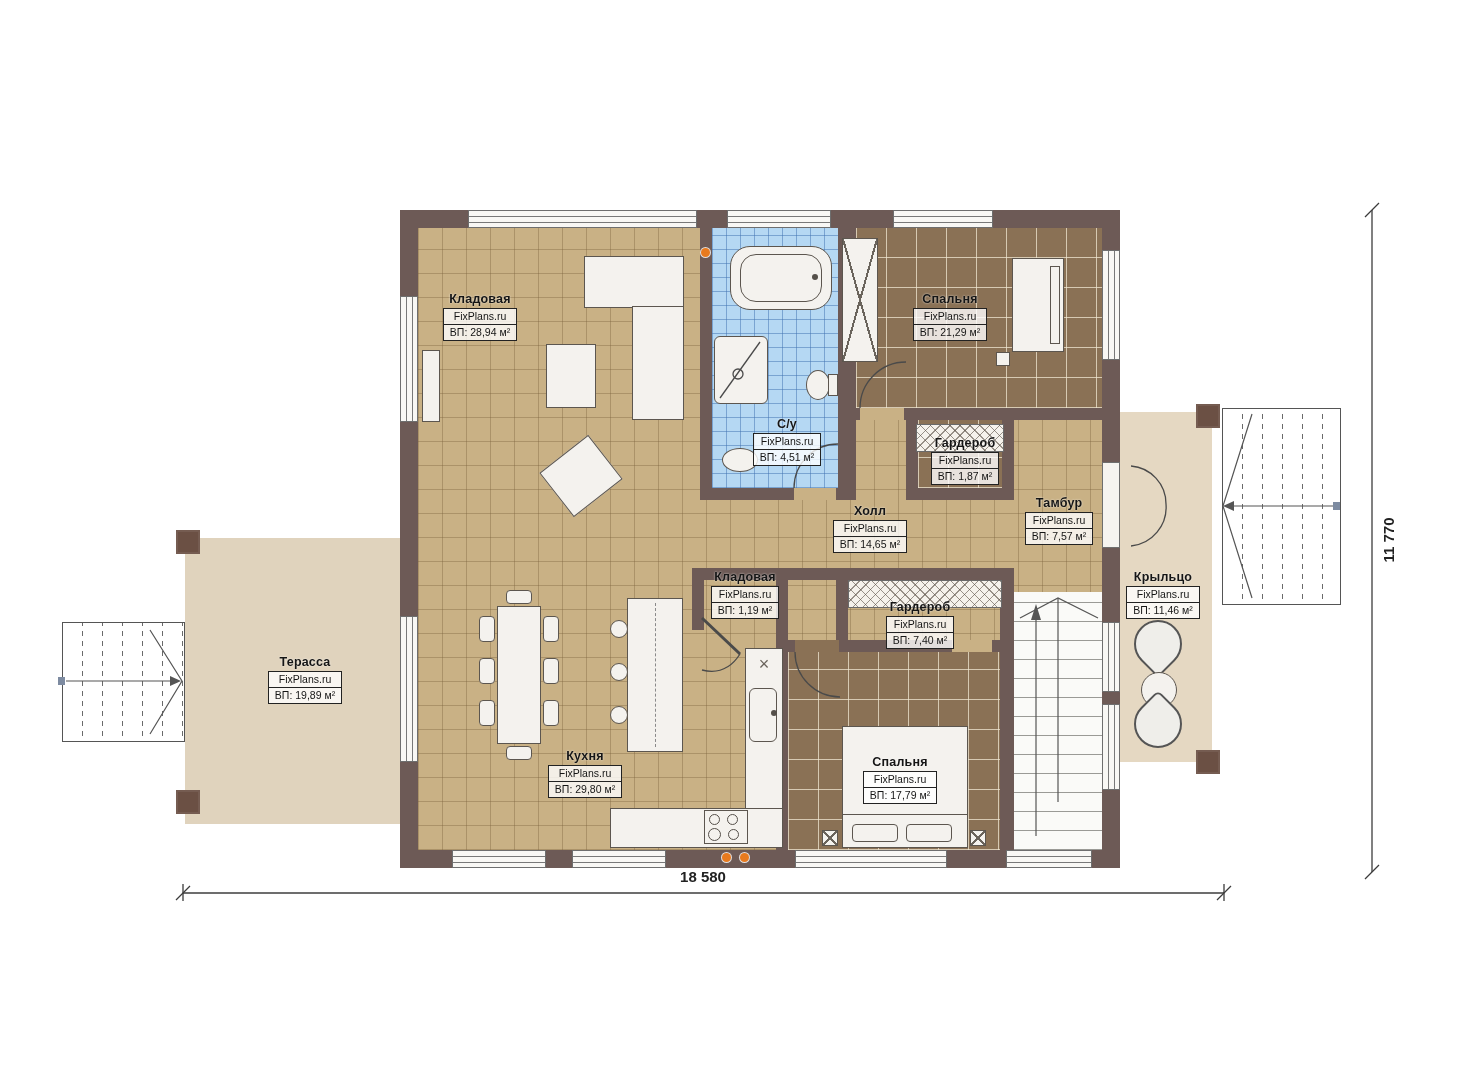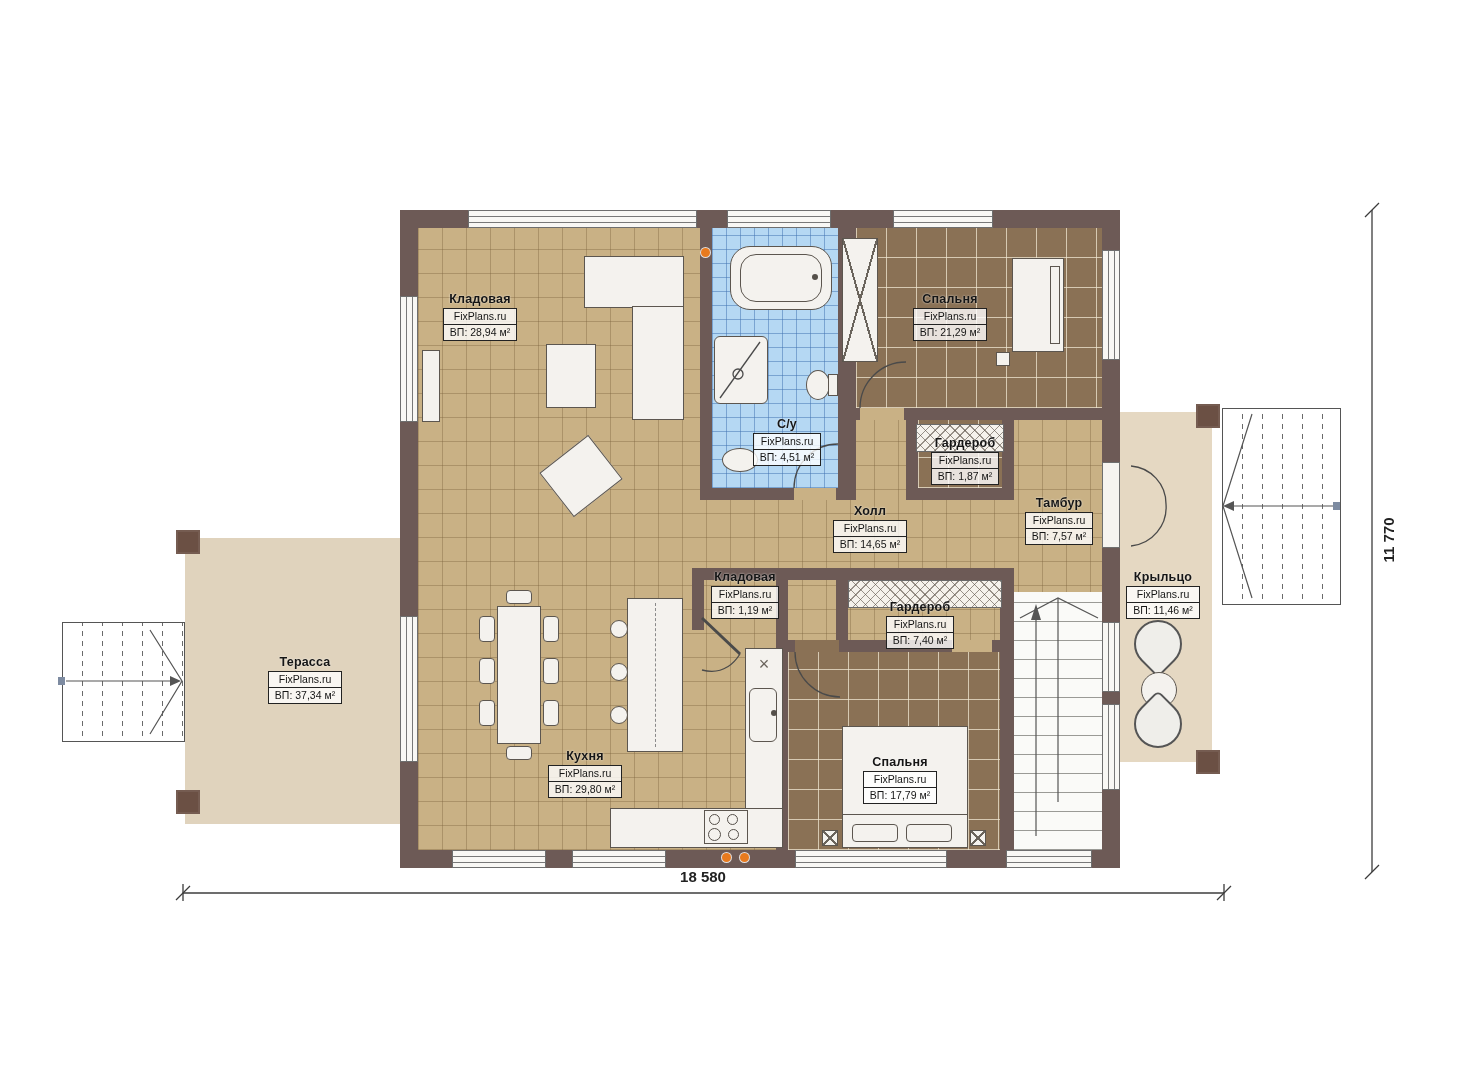--- a/index.html
+++ b/index.html
@@ -282,21 +282,21 @@
     <div class="room-name">Спальня</div>
     <div class="label-box">
       <div class="row">FixPlans.ru</div>
       <div class="row">ВП: 17,79 м²</div>
     </div>
   </div>
   <div class="room-label" style="left:240px;top:655px;width:130px">
     <div class="room-name">Терасса</div>
     <div class="label-box">
       <div class="row">FixPlans.ru</div>
-      <div class="row">ВП: 37,34 м²</div>
+      <div class="row">ВП: 19,89 м²</div>
     </div>
   </div>
   <div class="room-label" style="left:1100px;top:570px;width:126px">
     <div class="room-name">Крыльцо</div>
     <div class="label-box">
       <div class="row">FixPlans.ru</div>
       <div class="row">ВП: 11,46 м²</div>
     </div>
   </div>
 

